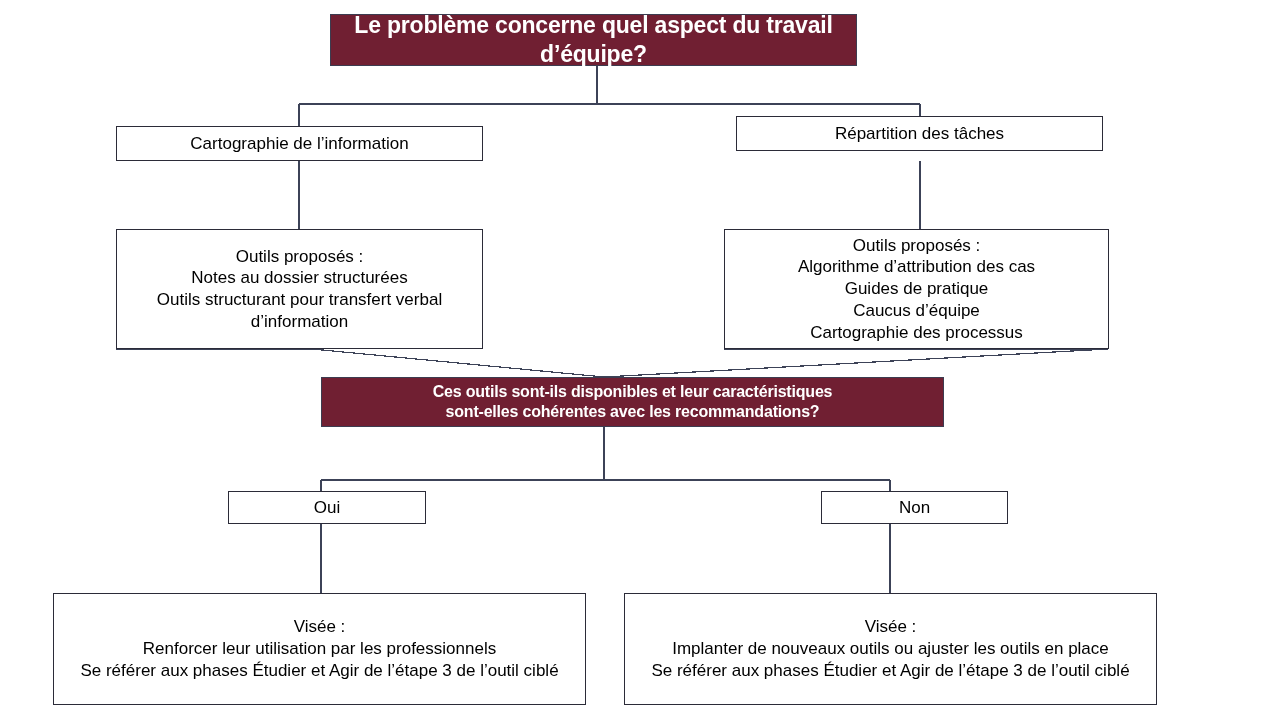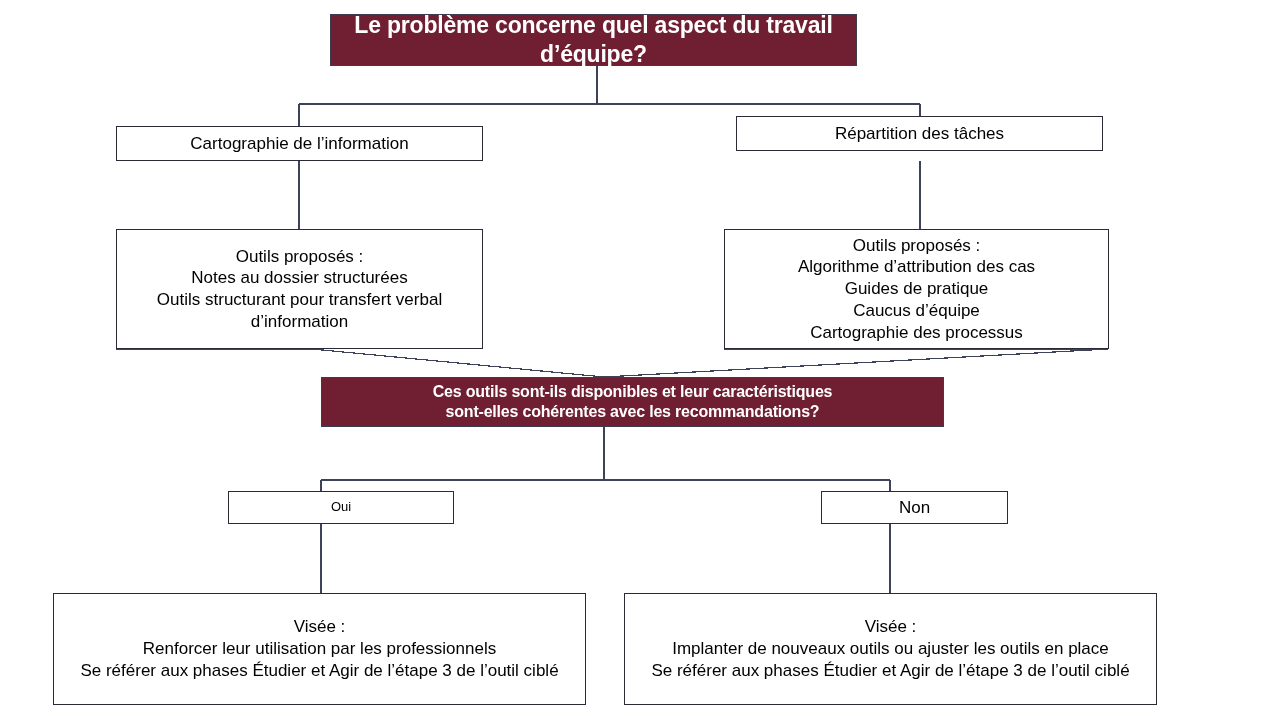--- a/index.html
+++ b/index.html
@@ -56,21 +56,21 @@
     overflow: visible;
   }
 
   
   #n-root      { left: 330px; top: 14px;  width: 527px; height: 52px;  font-size: 23px; }
   #n-comm      { left: 116px; top: 126px; width: 367px; height: 35px;  font-size: 17px; }
   #n-rep       { left: 736px; top: 116px; width: 367px; height: 35px;  font-size: 17px; }
   #n-tools-l   { left: 116px; top: 229px; width: 367px; height: 120px; font-size: 17px; }
   #n-tools-r   { left: 724px; top: 229px; width: 385px; height: 120px; font-size: 17px; }
   #n-decision  { left: 293px; top: 377px; width: 623px; height: 50px;  font-size: 16px; margin-left: 28px; }
-  #n-oui       { left: 228px; top: 491px; width: 226px; height: 33px;  font-size: 13px; }
+  #n-oui       { left: 228px; top: 491px; width: 198px; height: 33px;  font-size: 17px; }
   #n-non       { left: 793px; top: 491px; width: 187px; height: 33px;  font-size: 17px; margin-left: 28px; }
   #n-visee-l   { left: 53px;  top: 593px; width: 533px; height: 112px; font-size: 17px; }
   #n-visee-r   { left: 624px; top: 593px; width: 533px; height: 112px; font-size: 17px; }
 </style>
 </head>
 <body>
 
 <div id="canvas">
 
   <svg id="connectors" viewBox="0 0 1280 720" xmlns="http://www.w3.org/2000/svg">

